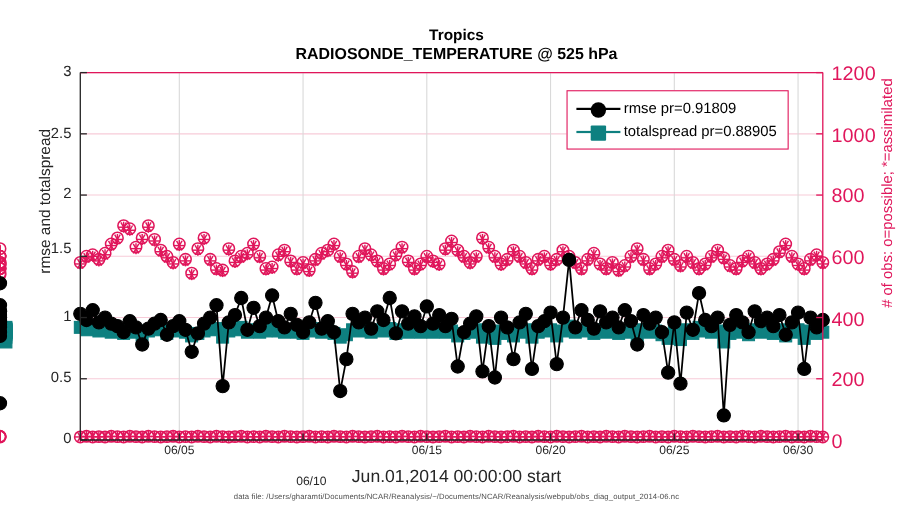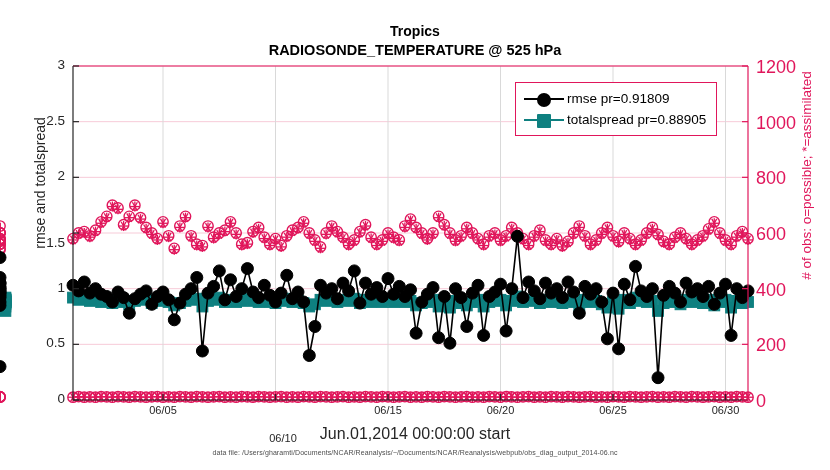--- a/index.html
+++ b/index.html
@@ -76,21 +76,21 @@
 
   <div class="ylabel-left">rmse and totalspread</div>
   <div class="ylabel-right"># of obs: o=possible; *=assimilated</div>
   <div class="xlabel">Jun.01,2014 00:00:00 start</div>
   <div class="footer">data file: /Users/gharamti/Documents/NCAR/Reanalysis/~/Documents/NCAR/Reanalysis/webpub/obs_diag_output_2014-06.nc</div>
 
   <div id="ytl">
       <div class="ytick-left" style="top: 66px; left: 5px; width: 60px;">3</div>
       <div class="ytick-left" style="top: 121.667px; left: 5px; width: 60px;">2.5</div>
       <div class="ytick-left" style="top: 177.333px; left: 5px; width: 60px;">2</div>
-      <div class="ytick-left" style="top: 244px; left: 5px; width: 60px;">1.5</div>
+      <div class="ytick-left" style="top: 227px; left: 5px; width: 60px;">1.5</div>
       <div class="ytick-left" style="top: 288.667px; left: 5px; width: 60px;">1</div>
       <div class="ytick-left" style="top: 344.333px; left: 5px; width: 60px;">0.5</div>
       <div class="ytick-left" style="top: 400px; left: 5px; width: 60px;">0</div>
     </div>
   <div id="ytr">
       <div class="ytick-right" style="top: 66px; left: 756px;">1200</div>
       <div class="ytick-right" style="top: 121.667px; left: 756px;">1000</div>
       <div class="ytick-right" style="top: 177.333px; left: 756px;">800</div>
       <div class="ytick-right" style="top: 233px; left: 756px;">600</div>
       <div class="ytick-right" style="top: 288.667px; left: 756px;">400</div>

